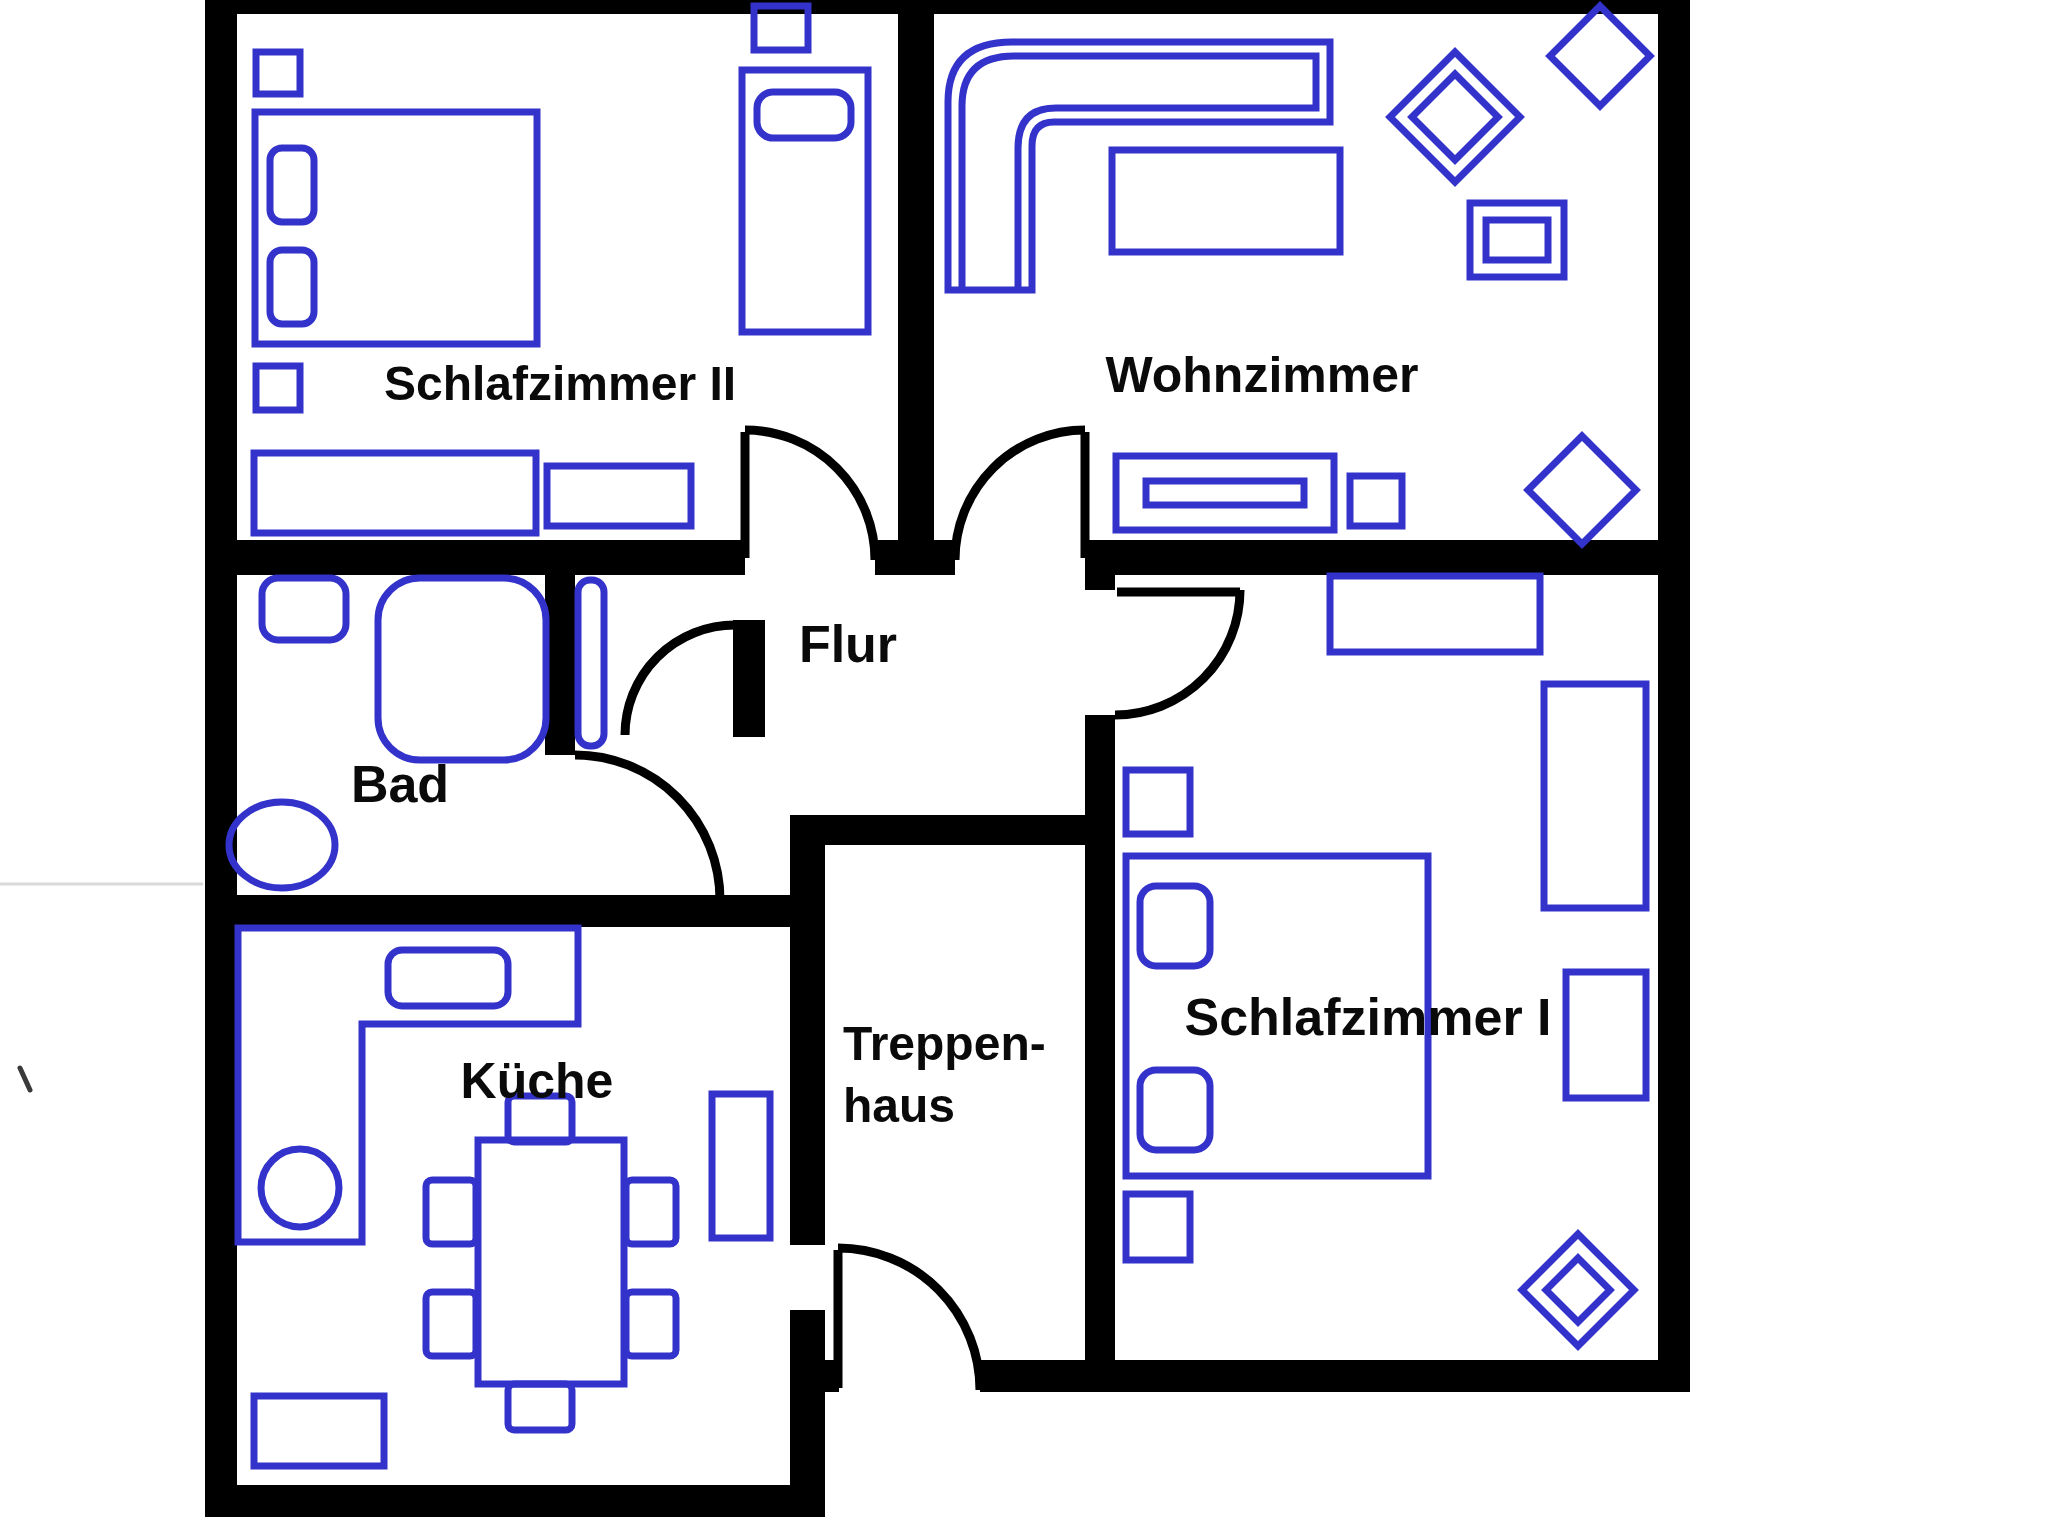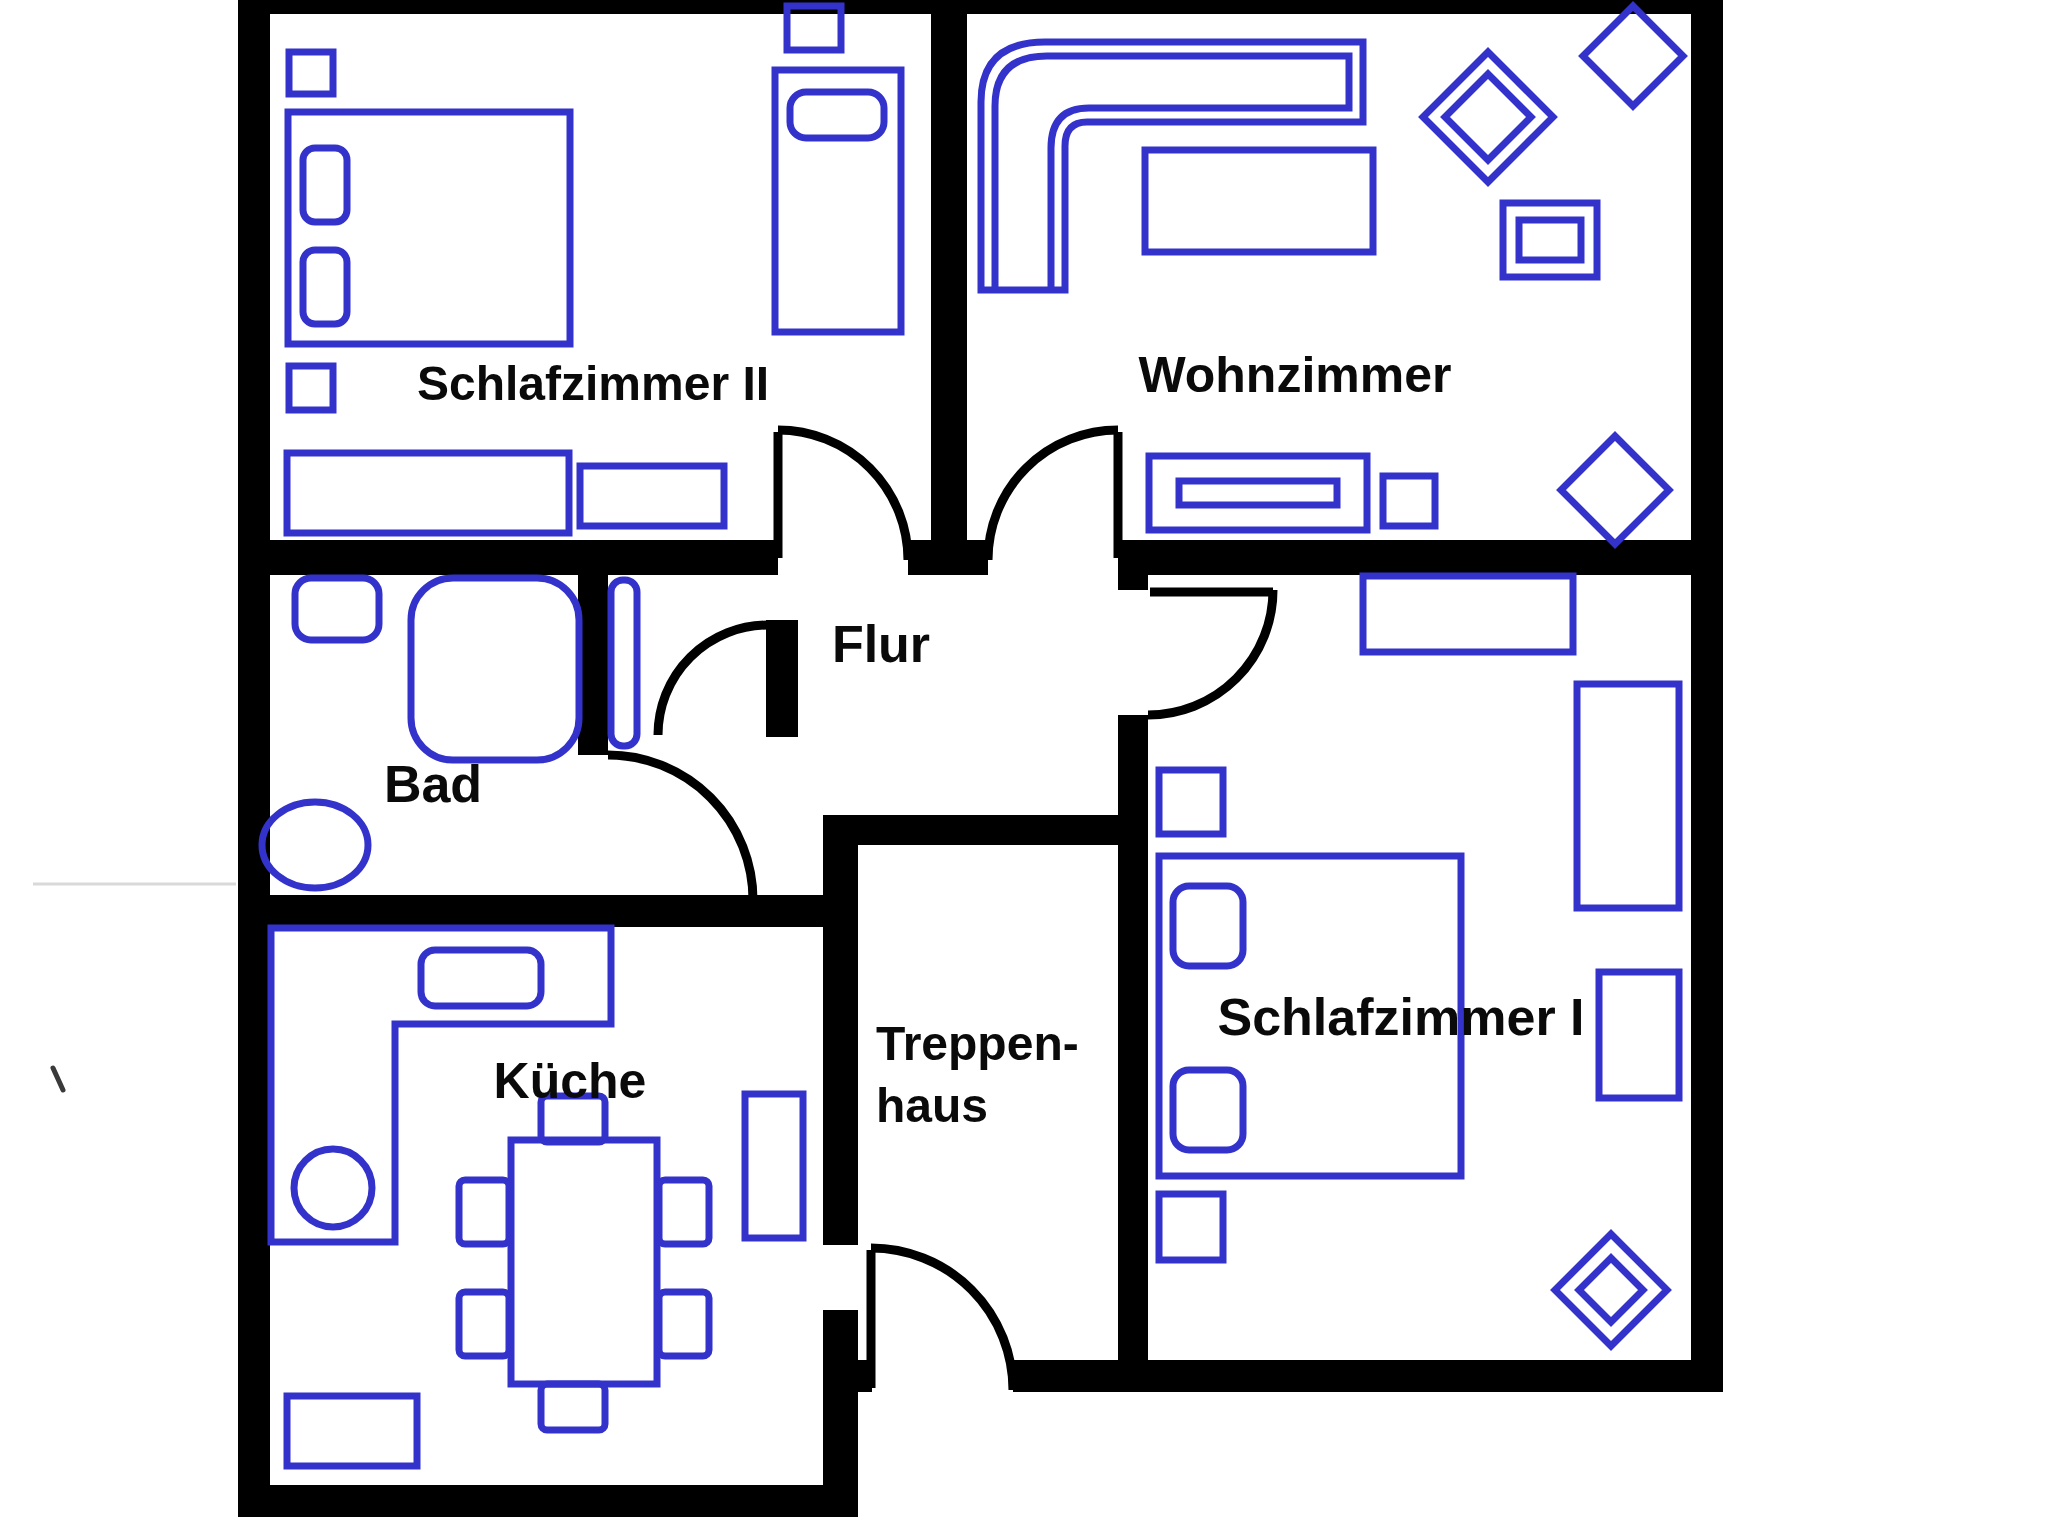--- a/index.html
+++ b/index.html
@@ -1,16 +1,16 @@
 <!DOCTYPE html>
 <html style="--wall: #000000; --furniture: #3333cc; --background: #ffffff; --label: #0a0a0a; --artifact: #d9d9d9;"><head>
 <meta charset="utf-8">
 <style>
   html,body{margin:0;padding:0;background:#ffffff;}
-  .plan{position:relative;width:1692px;height:1538px;background:var(--background,#ffffff);overflow:hidden;padding-left:33px;}
+  .plan{position:relative;width:1692px;height:1538px;background:var(--background,#ffffff);overflow:hidden;}
   .plan svg{display:block;width:2048px;height:1538px;}
   .wall{fill:var(--wall,#000000);}
   .door{stroke:var(--wall,#000000);stroke-width:9;fill:none;}
   .furn{stroke:var(--furniture,#3333cc);stroke-width:7;fill:none;stroke-linejoin:miter;}
   .room-label{font-family:"Liberation Sans",sans-serif;font-weight:bold;fill:var(--label,#0a0a0a);}
   .artifact{stroke:var(--artifact,#d9d9d9);stroke-width:3;fill:none;}
   .mark{stroke:#3a3a3a;stroke-width:5;stroke-linecap:round;fill:none;}
 </style>
 </head>
 <body>

